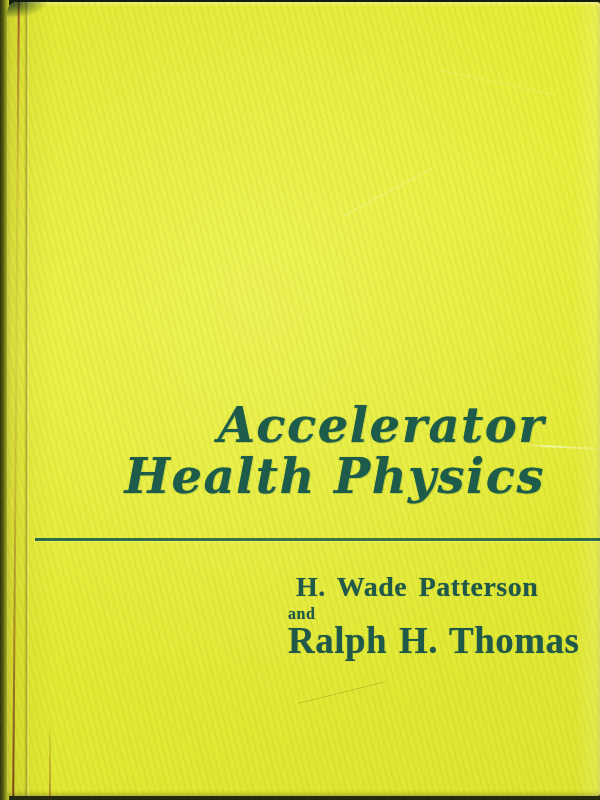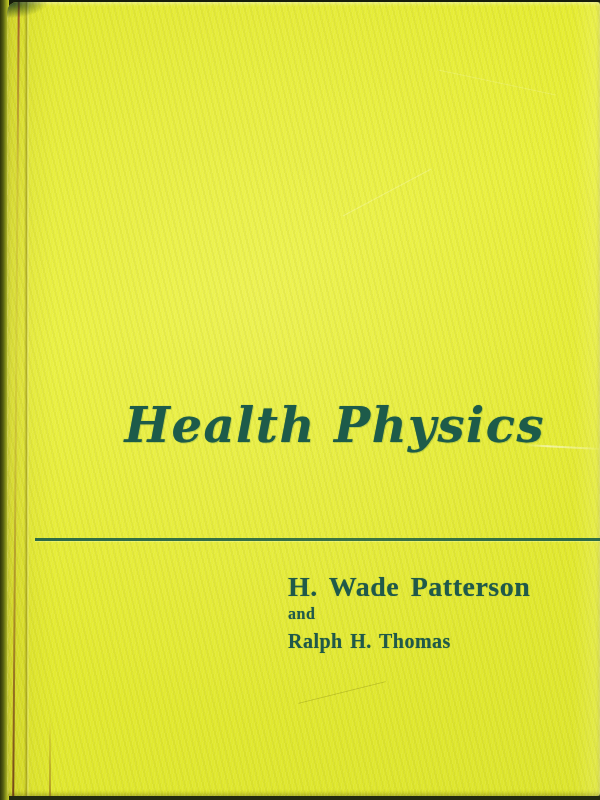--- a/index.html
+++ b/index.html
@@ -73,23 +73,23 @@
   }
   
   .author-block{
     position:absolute;left:281px;top:570px;
     color:#20594a;
     font-family:"Liberation Serif",serif;
     font-weight:bold;
     text-shadow:0 0 1px rgba(30,85,70,.5);
     white-space:nowrap;
   }
-  .author-name-1{font-size:28px;line-height:30px;word-spacing:4px;letter-spacing:.5px;}
+  .author-name-1{font-size:28px;line-height:30px;word-spacing:4px;letter-spacing:.5px;margin-left:8px;}
   .and-conjunction{font-size:16px;line-height:24px;letter-spacing:.5px;}
-  .author-name-2{font-size:20px;line-height:30px;word-spacing:2px;letter-spacing:.5px;}
+  .author-name-2{font-size:37px;line-height:30px;word-spacing:2px;letter-spacing:.5px;}
   
   .scratch{position:absolute;pointer-events:none;}
   .scratch-1{left:517px;top:444px;width:78px;height:2px;
     background:linear-gradient(to right, rgba(250,250,215,.0), rgba(250,250,215,.65) 30%, rgba(250,250,215,.35) 80%, rgba(250,250,215,0));
     transform:rotate(3deg);}
   .scratch-2{left:330px;top:190px;width:100px;height:1px;
     background:rgba(255,255,235,.28);transform:rotate(-28deg);}
   .scratch-3{left:290px;top:690px;width:90px;height:1px;
     background:rgba(120,120,18,.35);transform:rotate(-14deg);}
   .scratch-4{left:42px;bottom:0;width:2px;height:78px;
@@ -111,20 +111,21 @@
   <div class="cover">
     <div class="texture-a"></div>
     <div class="texture-b"></div>
 
     <div class="hinge-groove"></div>
     <div class="crease-line"></div>
     <div class="corner-shadow"></div>
     <div class="sheen-right"></div>
 
     <div class="title-block">
+      <div>Accelerator</div>
       <div>Health Physics</div>
     </div>
 
     <div class="divider-rule"></div>
 
     <div class="author-block">
       <div class="author-name-1">H. Wade Patterson</div>
       <div class="and-conjunction">and</div>
       <div class="author-name-2">Ralph H. Thomas</div>
     </div>

